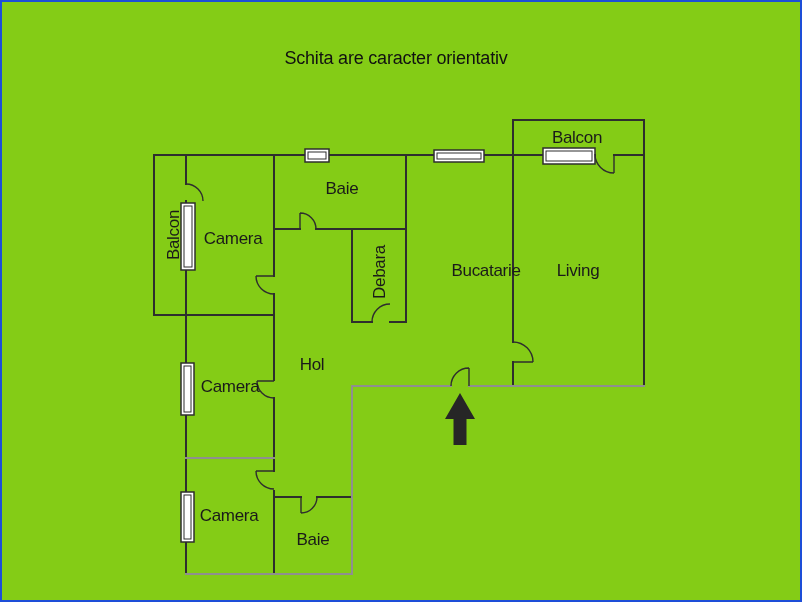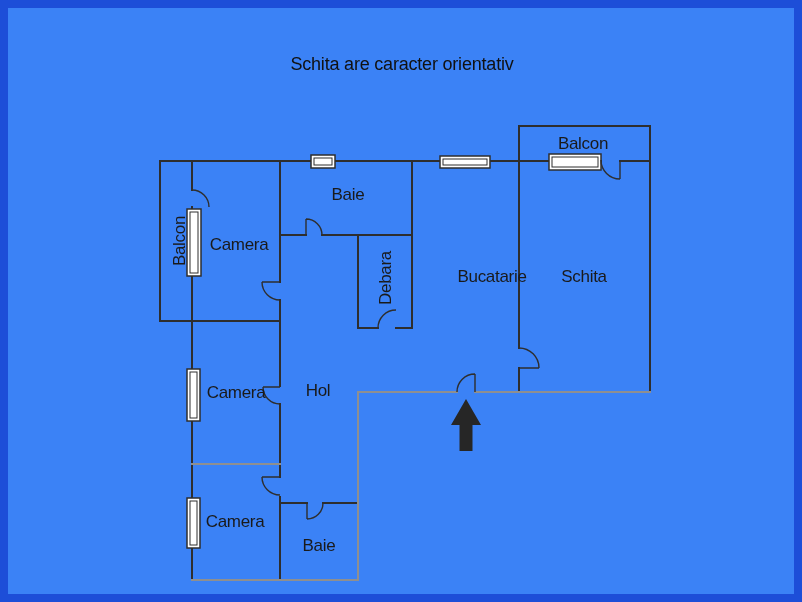--- a/index.html
+++ b/index.html
@@ -1,21 +1,21 @@
 <!DOCTYPE html>
 <html><head>
 <meta charset="utf-8">
 <style>
   html,body{margin:0;padding:0;background:#fff;}
   #canvas{
     position:relative;
     width:802px;height:602px;
     box-sizing:border-box;
-    border:8px solid #1d4ed8;
-    background:#3b82f6;
+    border:2px solid #1d4ed8;
+    background:#84cc16;
     font-family:"Liberation Sans", sans-serif;
     overflow:hidden;
   }
   #plan-svg{position:absolute;left:0;top:0;}
   .lbl{
     position:absolute;
     transform:translate(-50%,-50%);
     font-size:17px;
     letter-spacing:-0.3px;
     color:#1a1a1a;
@@ -108,20 +108,20 @@
     <polygon points="458,391 473,417 464.5,417 464.5,443 451.5,443 451.5,417 443,417" fill="#262626"></polygon>
   </svg>
 
   <div id="page-title">Schita are caracter orientativ</div>
 
   <div class="lbl vert" style="left:171px;top:233px">Balcon</div>
   <div class="lbl" style="left:231px;top:236px">Camera</div>
   <div class="lbl" style="left:340px;top:186px">Baie</div>
   <div class="lbl vert" style="left:377px;top:270px">Debara</div>
   <div class="lbl" style="left:484px;top:268px">Bucatarie</div>
-  <div class="lbl" style="left:576px;top:268px">Schita</div>
+  <div class="lbl" style="left:576px;top:268px">Living</div>
   <div class="lbl" style="left:575px;top:135px">Balcon</div>
-  <div class="lbl" style="left:310px;top:382px">Hol</div>
+  <div class="lbl" style="left:310px;top:362px">Hol</div>
   <div class="lbl" style="left:228px;top:384px">Camera</div>
   <div class="lbl" style="left:227px;top:513px">Camera</div>
   <div class="lbl" style="left:311px;top:537px">Baie</div>
 
 </div>
 
 </body></html>

